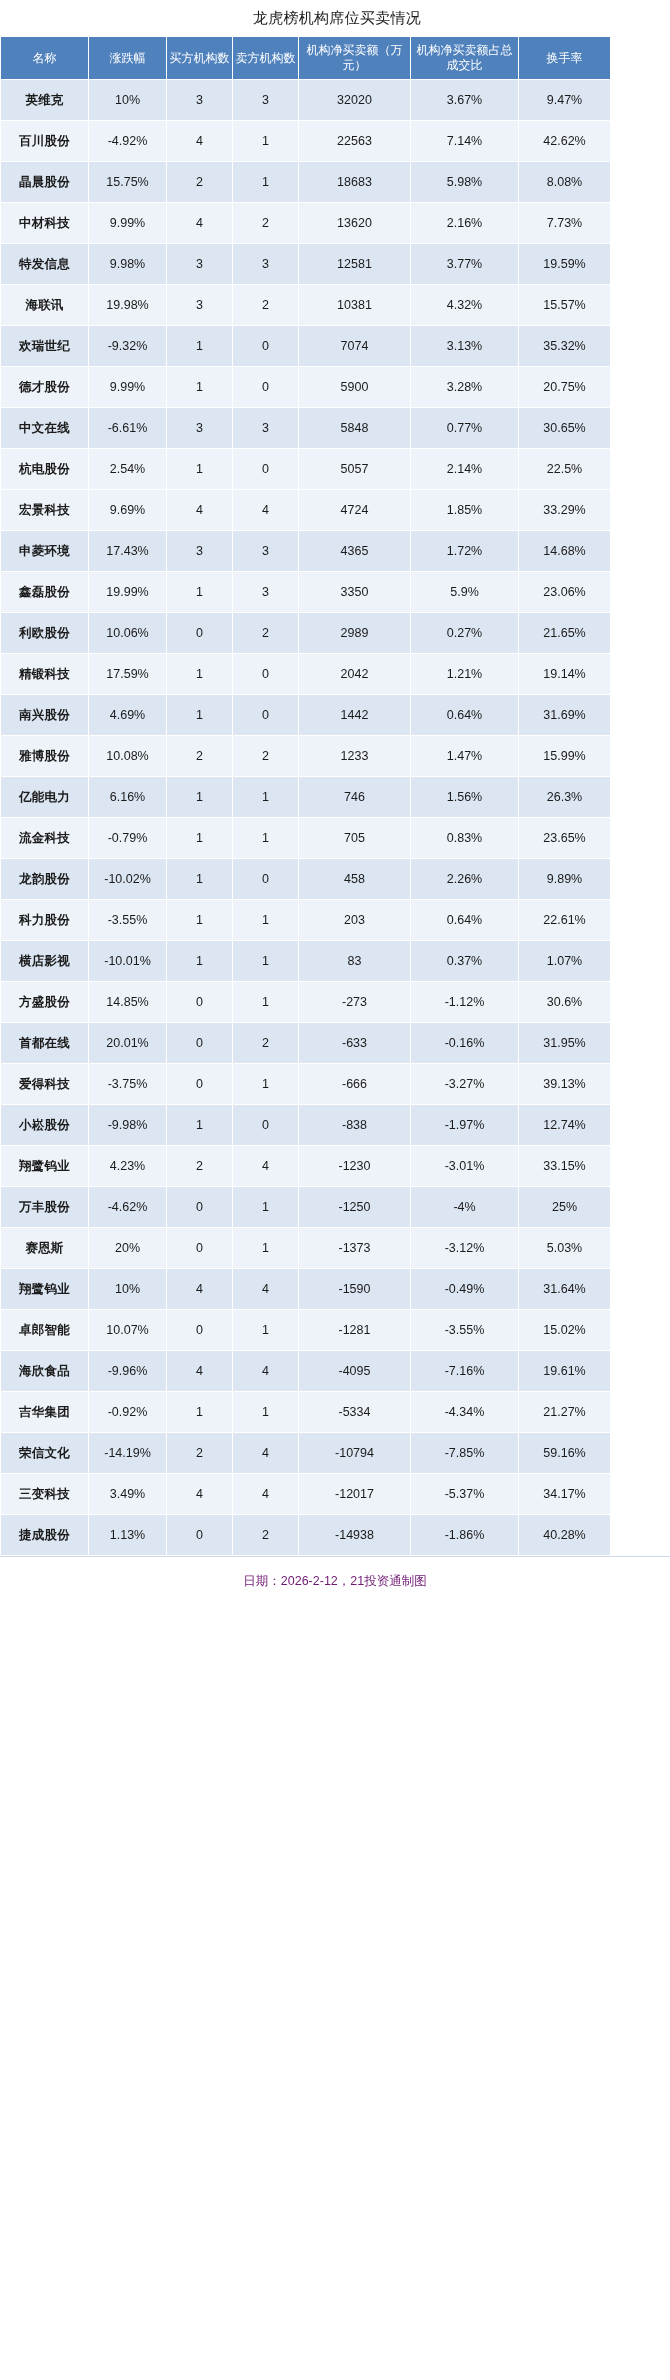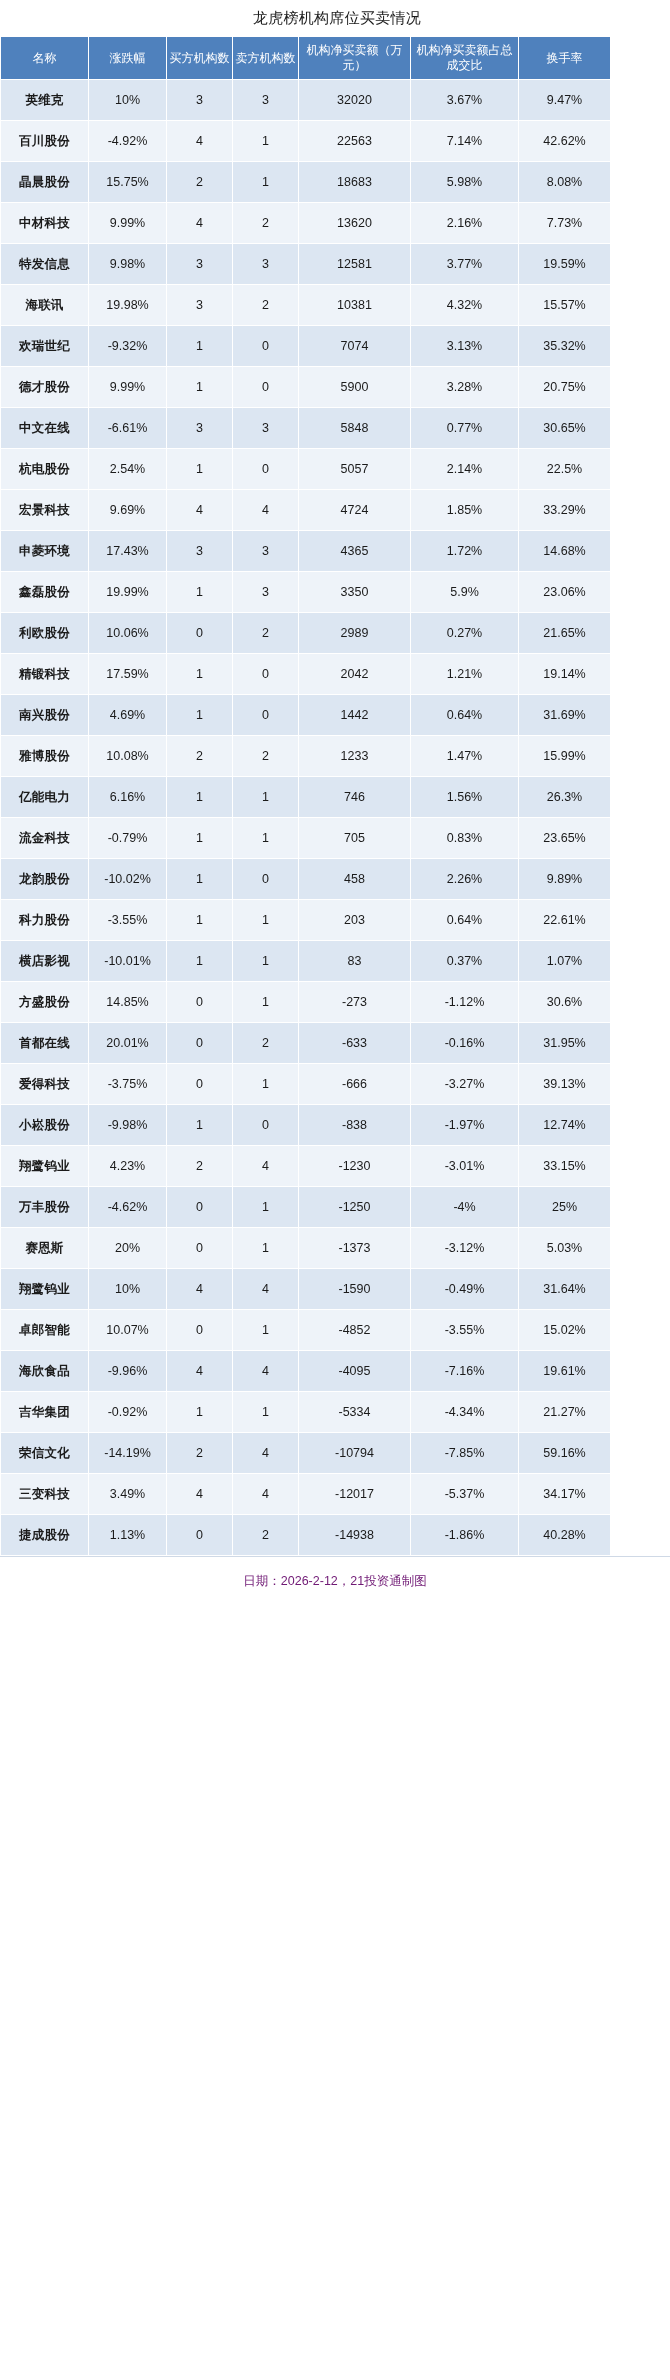--- a/index.html
+++ b/index.html
@@ -373,21 +373,21 @@
           <td>4</td>
           <td>-1590</td>
           <td>-0.49%</td>
           <td>31.64%</td>
         </tr>
         <tr class="odd">
           <td class="name">卓郎智能</td>
           <td>10.07%</td>
           <td>0</td>
           <td>1</td>
-          <td>-4852</td>
+          <td>-1281</td>
           <td>-3.55%</td>
           <td>15.02%</td>
         </tr>
         <tr class="even">
           <td class="name">海欣食品</td>
           <td>-9.96%</td>
           <td>4</td>
           <td>4</td>
           <td>-4095</td>
           <td>-7.16%</td>

